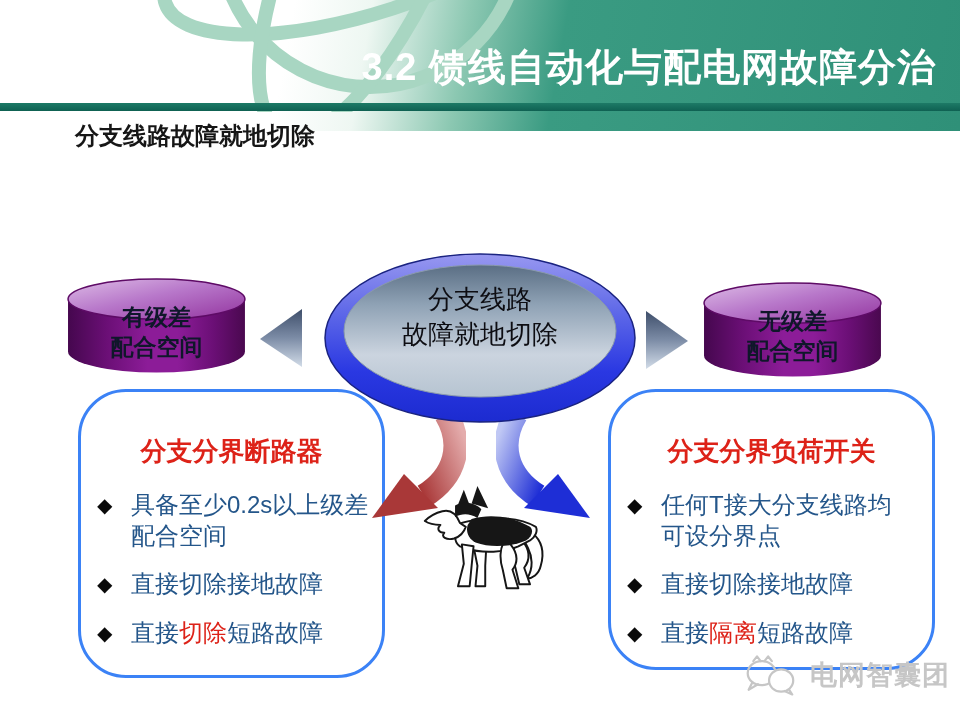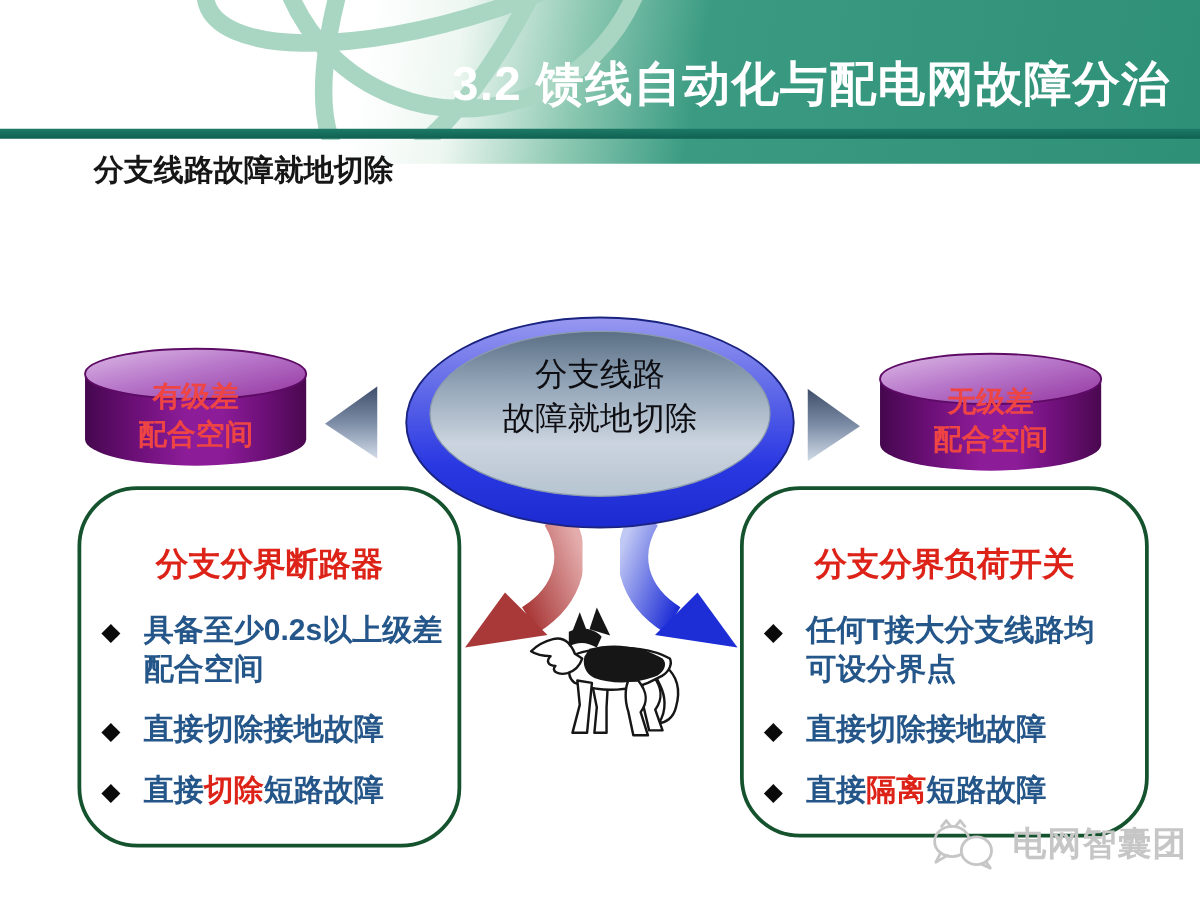--- a/index.html
+++ b/index.html
@@ -18,49 +18,49 @@
 
   
   .subtitle{position:absolute;left:75px;top:120px;font-size:24px;font-weight:bold;color:#161616;}
   .approach{position:absolute;left:94px;top:184px;font-size:29px;font-weight:bold;color:#1c1cce;white-space:nowrap;}
 
   
   .cyl{position:absolute;width:185px;height:102px;z-index:2;}
   .cyl-left{left:64px;top:277px;}
   .cyl-right{left:700px;top:281px;}
   .cyl-label{position:absolute;left:0;top:12px;width:100%;height:88px;display:flex;flex-direction:column;
-    justify-content:center;color:#ef4444;font-weight:bold;font-size:23px;line-height:1.3;text-align:center;}
+    justify-content:center;color:#0f172a;font-weight:bold;font-size:23px;line-height:1.3;text-align:center;}
 
   
   .tri{position:absolute;width:44px;height:62px;z-index:1;}
   .tri-left{left:258px;top:307px;}
   .tri-right{left:646px;top:309px;}
 
   
   .disc{position:absolute;left:323px;top:252px;width:314px;height:172px;z-index:5;}
   .disc-label{position:absolute;left:323px;top:282px;width:314px;z-index:6;text-align:center;
     font-size:26px;font-weight:normal;color:#0d0d12;line-height:1.35;}
 
   
   .arrow{position:absolute;z-index:4;}
   .arrow-red{left:344px;top:412px;width:122px;height:118px;}
   .arrow-blue{left:496px;top:412px;width:122px;height:118px;}
 
   
   .dog{position:absolute;left:420px;top:484px;width:148px;height:112px;z-index:3;}
 
   
-  .box{position:absolute;background:#ffffff;border:3px solid #14532d;border-radius:48px;z-index:2;box-sizing:border-box;}
+  .box{position:absolute;background:#ffffff;border:3px solid #3b82f6;border-radius:48px;z-index:2;box-sizing:border-box;margin-left:16px;}
   .box-left{left:62px;top:389px;width:307px;height:289px;}
   .box-right{left:592px;top:389px;width:327px;height:281px;}
   .box-title{margin-top:42px;text-align:center;font-size:26px;font-weight:bold;color:#dd2218;}
   .bullets{margin-top:20px;padding:0 10px 0 16px;display:flex;flex-direction:column;gap:17px;}
   .bullet{display:flex;align-items:flex-start;}
   .diamond{flex:0 0 34px;font-size:20px;color:#0a0a0a;padding-top:4px;}
-  .btext{font-size:24px;font-weight:bold;line-height:1.3;white-space:pre-line;}
+  .btext{font-size:24px;font-weight:normal;line-height:1.3;white-space:pre-line;}
   .seg-blue{color:#24568a;}
   .seg-red{color:#dd2218;}
 
   
   .watermark{position:absolute;left:744px;top:654px;display:flex;align-items:center;gap:14px;z-index:7;}
   .wm-icon{width:52px;height:42px;}
   .wm-text{font-size:27px;font-weight:bold;color:#c6c6c6;letter-spacing:1px;}
 </style>
 </head>
 <body>

